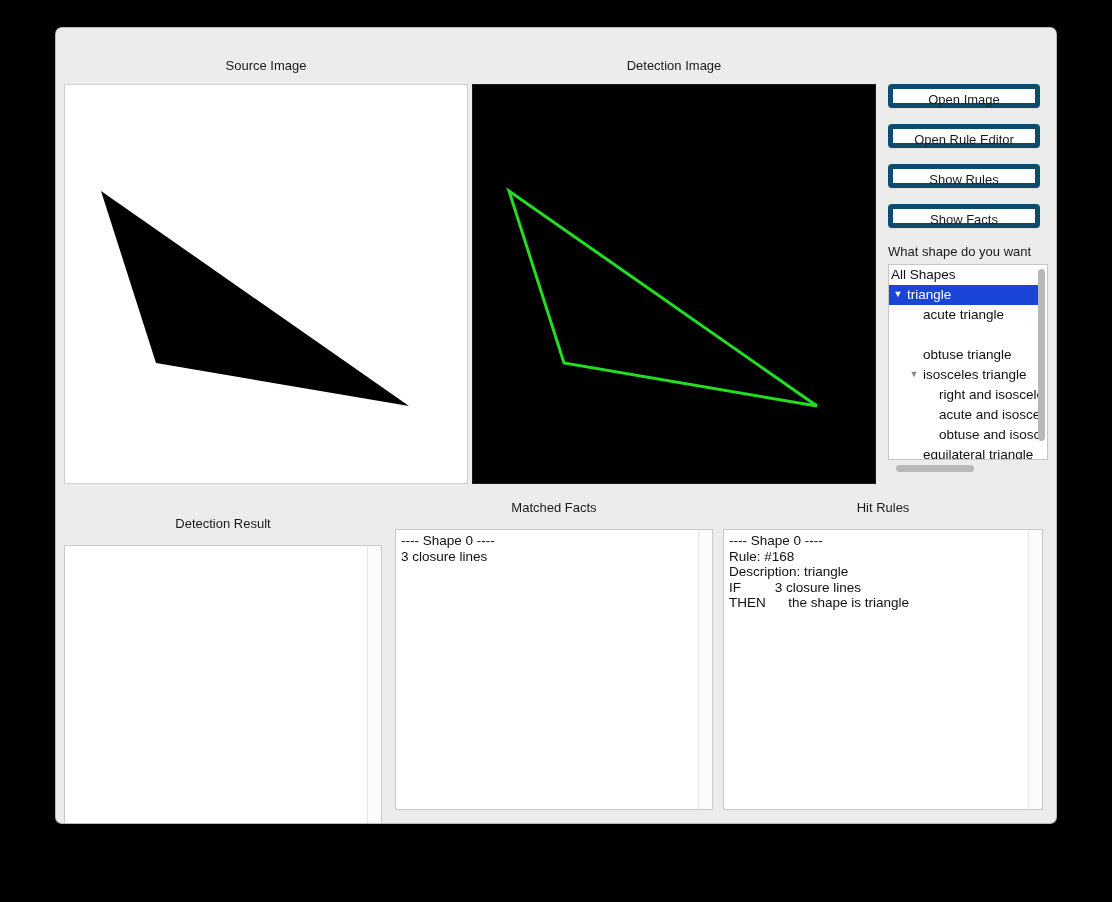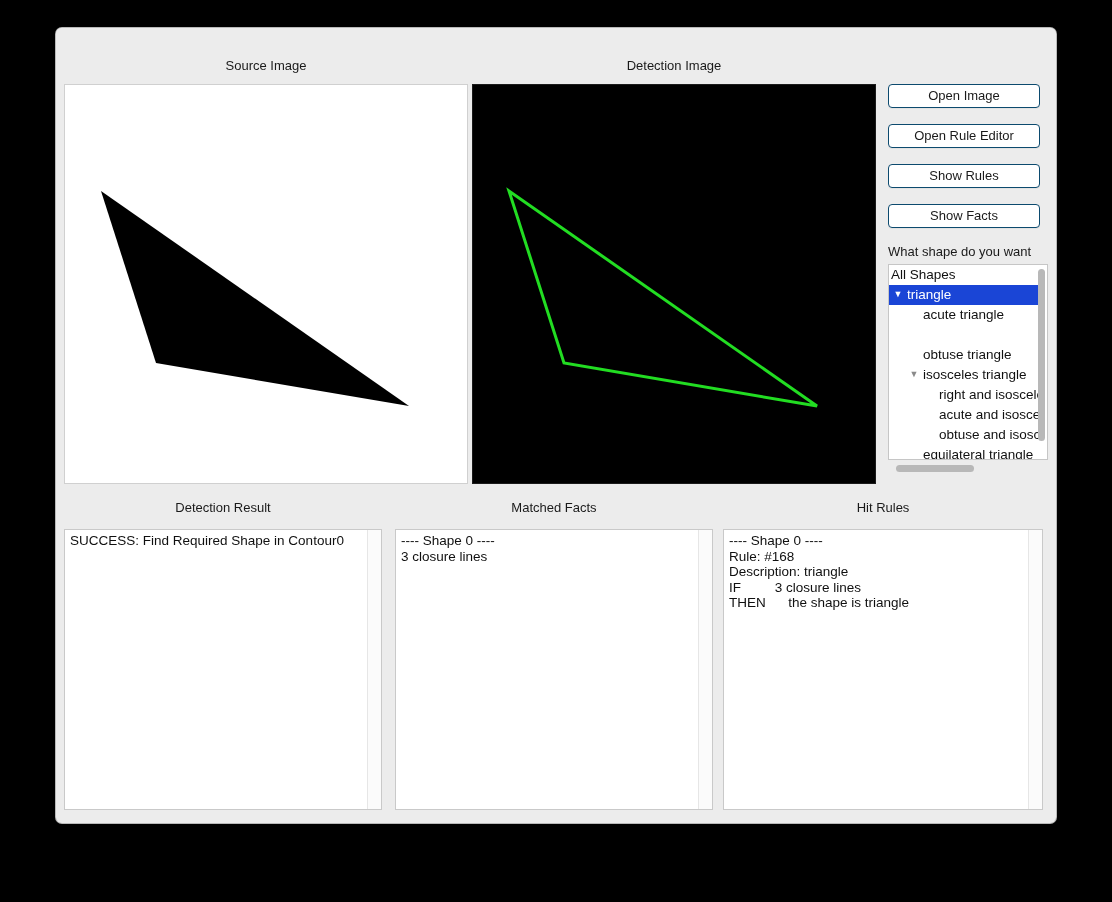--- a/index.html
+++ b/index.html
@@ -65,21 +65,21 @@
   }
   .image-pane svg { display: block; width: 100%; height: 100%; }
 
   
   #control-column { position: absolute; left: 832px; top: 56px; width: 160px; }
   .tool-button {
     display: block;
     width: 152px; height: 24px;
     margin-bottom: 16px;
     background: #ffffff;
-    border: 1px solid #0c4a6e;
+    border: 5px solid #0c4a6e;
     border-radius: 4px;
     font-family: "Liberation Sans", sans-serif;
     font-size: 13px; color: #1a1a1a;
     text-align: center; line-height: 22px;
     box-shadow: 0 1px 0 rgba(0,0,0,.04);
     cursor: default;
   }
   #tree-prompt-label {
     font-size: 13px; color: #1a1a1a;
     margin-top: 2px; margin-bottom: 5px;
@@ -208,24 +208,23 @@
           <div class="thumb"></div>
         </div>
       </div>
 
       <div id="tree-hscroll">
         <div class="thumb"></div>
       </div>
 
     </div>
 
-    <div class="text-panel-group" style="left:8px; top:472px; width:348px;">
+    <div class="text-panel-group" style="left:8px; top:488px; width:348px;">
       <div class="panel-caption" style="position:relative; left:0; top:0; width:318px;">Detection Result</div>
       <div class="text-area" style="margin-top:14px; width:318px; height:281px;">
-        <div class="content">SUCCESS: Find Required Shape in Contour0</div>
         <div class="text-vscroll"></div>
       </div>
     </div>
 
     <div class="text-panel-group" style="left:339px; top:472px; width:318px;">
       <div class="panel-caption" style="position:relative; left:0; top:0; width:318px;">Matched Facts</div>
       <div class="text-area" style="margin-top:14px; width:318px; height:281px;">
         <div class="content">---- Shape 0 ----
 3 closure lines</div>
         <div class="text-vscroll"></div>

